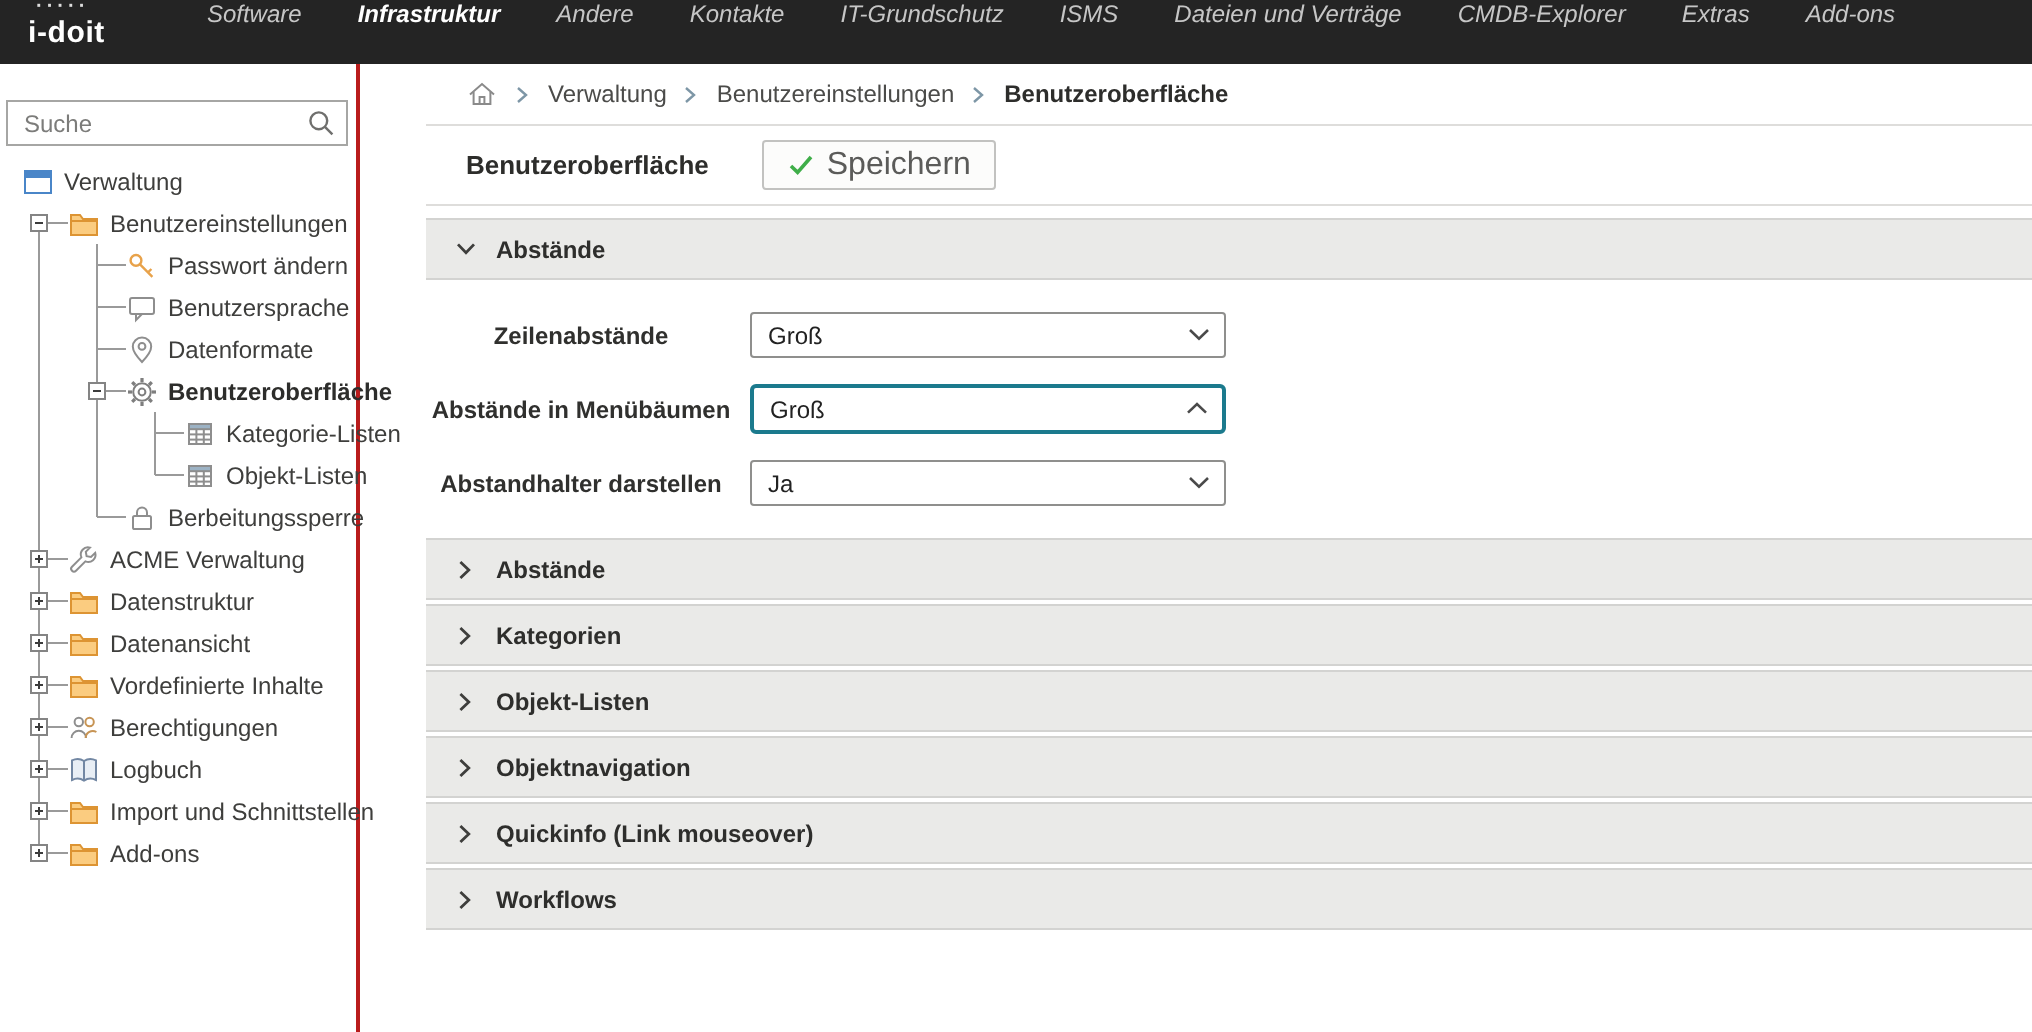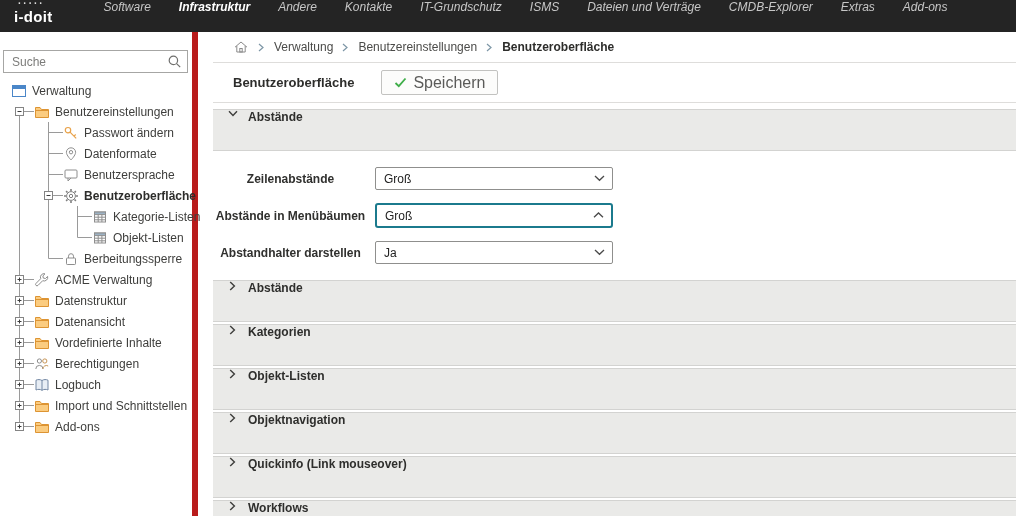--- a/index.html
+++ b/index.html
@@ -13,22 +13,22 @@
   .topbar { position:absolute; top:0; left:0; right:0; height:32px; background:#242424;
             display:flex; align-items:center; padding-left:14px;gap:21px; }
   .logo { color:#fff; font-weight:bold; font-size:15px; letter-spacing:.3px;
           margin-right:30px; position:relative; cursor:pointer; }
   .logo::before { content:"·····"; position:absolute; top:-10px; left:4px;
                   font-size:10px; letter-spacing:2px; color:#ddd; }
   .topnav { display:flex; height:100%;font-style:italic; }
   .nav-item { color:#c6c6c6; margin-right:28px; cursor:pointer; white-space:nowrap; }
   .nav-item.active { color:#fff; font-weight:bold; }
   
-  .sidebar { position:absolute; top:32px; left:0; width:198px; bottom:0; background:#fff;
-             border-right:6px solid #b91c1c; }
+  .sidebar { position:absolute; top:32px; left:0; width:180px; bottom:0; background:#fff;
+             border-right:2px solid #b91c1c; }
   .search-box { display:flex; align-items:center; height:23px; margin:18px 4px 0 3px;
                 border:1px solid #a6a6a4; background:#fff; }
   .search-box input { flex:1; border:0; outline:0; height:100%; padding:0 4px 0 8px;
                       font:inherit; color:#4a4a48; min-width:0; background:transparent; }
   .search-box input::placeholder { color:#7c7c7a; opacity:1; }
   .search-box .sicon { margin-right:5px; display:flex; cursor:pointer; }
   .tree { margin-top:7px; }
   .tree-row { display:flex; align-items:center; height:21px; padding-left:5px;
               cursor:pointer; white-space:nowrap; }
   .tree-row.root { padding-left:11px; }
@@ -47,22 +47,22 @@
   .breadcrumb .sep { display:flex; cursor:default; }
   .crumb { cursor:pointer; }
   .crumb.current { font-weight:bold; color:#2d2d2b; }
   .title-row { height:40px; display:flex; align-items:center; padding-left:20px;
                border-bottom:1px solid #dedddb; }
   .page-title { font-size:13px; font-weight:bold; color:#2d2d2b; margin:0; }
   .save-btn { display:inline-flex; align-items:center; gap:6px; margin-left:27px;
               height:25px; padding:0 12px; background:#fcfcfb; border:1px solid #c2c2c0;
               border-radius:2px; font:inherit; font-size:16px; color:#5b5b59; cursor:pointer; }
   .save-btn .cicon { display:flex; }
-  .accordion-header { height:42px; background:#eaeae8; border-top:1px solid #d3d3d1;
-                      border-bottom:1px solid #d3d3d1; display:flex; align-items:flex-start;
+  .accordion-header { height:31px; background:#eaeae8; border-top:1px solid #d3d3d1;
+                      border-bottom:1px solid #d3d3d1; display:flex; align-items:center;
                       padding-left:14px; margin-top:2px; cursor:pointer; }
   .accordion-header.first { margin-top:6px; }
   .accordion-header .chev { width:11px; display:flex; justify-content:center; margin-right:10px; }
   .acc-label { font-weight:bold; color:#2e2e2c; }
   .section-body { padding:16px 0 12px 0; background:#fff; }
   .field-row { display:flex; align-items:center; margin-bottom:14px; }
   .field-row:last-child { margin-bottom:2px; }
   .field-label { width:162px; text-align:center; padding-right:7px; font-weight:bold;
                  color:#30302e; flex:0 0 auto; }
   .select { width:238px; height:23px; border:1px solid #8f8f8d; border-radius:2px;
@@ -154,45 +154,45 @@
           </svg>
         </span>
         <span class="cell">
           <svg width="29" height="21" viewBox="0 0 29 21">
             <line x1="14.5" y1="0" x2="14.5" y2="21" stroke="#9a9a9a" stroke-width="1"></line>
             <line x1="14.5" y1="10.5" x2="29" y2="10.5" stroke="#9a9a9a" stroke-width="1"></line>
           </svg>
         </span>
         <span class="ticon">
           <svg width="16" height="16" viewBox="0 0 16 16" fill="none" stroke="#8e8e8e">
+            <rect x="2" y="3" width="12" height="8" rx="1"></rect>
+            <path d="M5 11 V14 L8 11"></path>
+          </svg>
+        </span>
+        <span class="tree-label">Benutzersprache</span>
+      </div>
+      <div class="tree-row">
+        <span class="cell">
+          <svg width="29" height="21" viewBox="0 0 29 21">
+            <line x1="14.5" y1="0" x2="14.5" y2="21" stroke="#9a9a9a" stroke-width="1"></line>
+          </svg>
+        </span>
+        <span class="cell">
+          <svg width="29" height="21" viewBox="0 0 29 21">
+            <line x1="14.5" y1="0" x2="14.5" y2="21" stroke="#9a9a9a" stroke-width="1"></line>
+            <line x1="14.5" y1="10.5" x2="29" y2="10.5" stroke="#9a9a9a" stroke-width="1"></line>
+          </svg>
+        </span>
+        <span class="ticon">
+          <svg width="16" height="16" viewBox="0 0 16 16" fill="none" stroke="#8e8e8e">
             <path d="M8 1.8 C5.4 1.8 3.4 3.8 3.4 6.3 C3.4 9.3 8 14 8 14 C8 14 12.6 9.3 12.6 6.3 C12.6 3.8 10.6 1.8 8 1.8 Z"></path>
             <circle cx="8" cy="6.2" r="1.7"></circle>
           </svg>
         </span>
         <span class="tree-label">Datenformate</span>
-      </div>
-      <div class="tree-row">
-        <span class="cell">
-          <svg width="29" height="21" viewBox="0 0 29 21">
-            <line x1="14.5" y1="0" x2="14.5" y2="21" stroke="#9a9a9a" stroke-width="1"></line>
-          </svg>
-        </span>
-        <span class="cell">
-          <svg width="29" height="21" viewBox="0 0 29 21">
-            <line x1="14.5" y1="0" x2="14.5" y2="21" stroke="#9a9a9a" stroke-width="1"></line>
-            <line x1="14.5" y1="10.5" x2="29" y2="10.5" stroke="#9a9a9a" stroke-width="1"></line>
-          </svg>
-        </span>
-        <span class="ticon">
-          <svg width="16" height="16" viewBox="0 0 16 16" fill="none" stroke="#8e8e8e">
-            <rect x="2" y="3" width="12" height="8" rx="1"></rect>
-            <path d="M5 11 V14 L8 11"></path>
-          </svg>
-        </span>
-        <span class="tree-label">Benutzersprache</span>
       </div>
       <div class="tree-row bold">
         <span class="cell">
           <svg width="29" height="21" viewBox="0 0 29 21">
             <line x1="14.5" y1="0" x2="14.5" y2="21" stroke="#9a9a9a" stroke-width="1"></line>
           </svg>
         </span>
         <span class="cell">
           <svg width="29" height="21" viewBox="0 0 29 21">
             <line x1="18.5" y1="10.5" x2="29" y2="10.5" stroke="#9a9a9a" stroke-width="1"></line>

